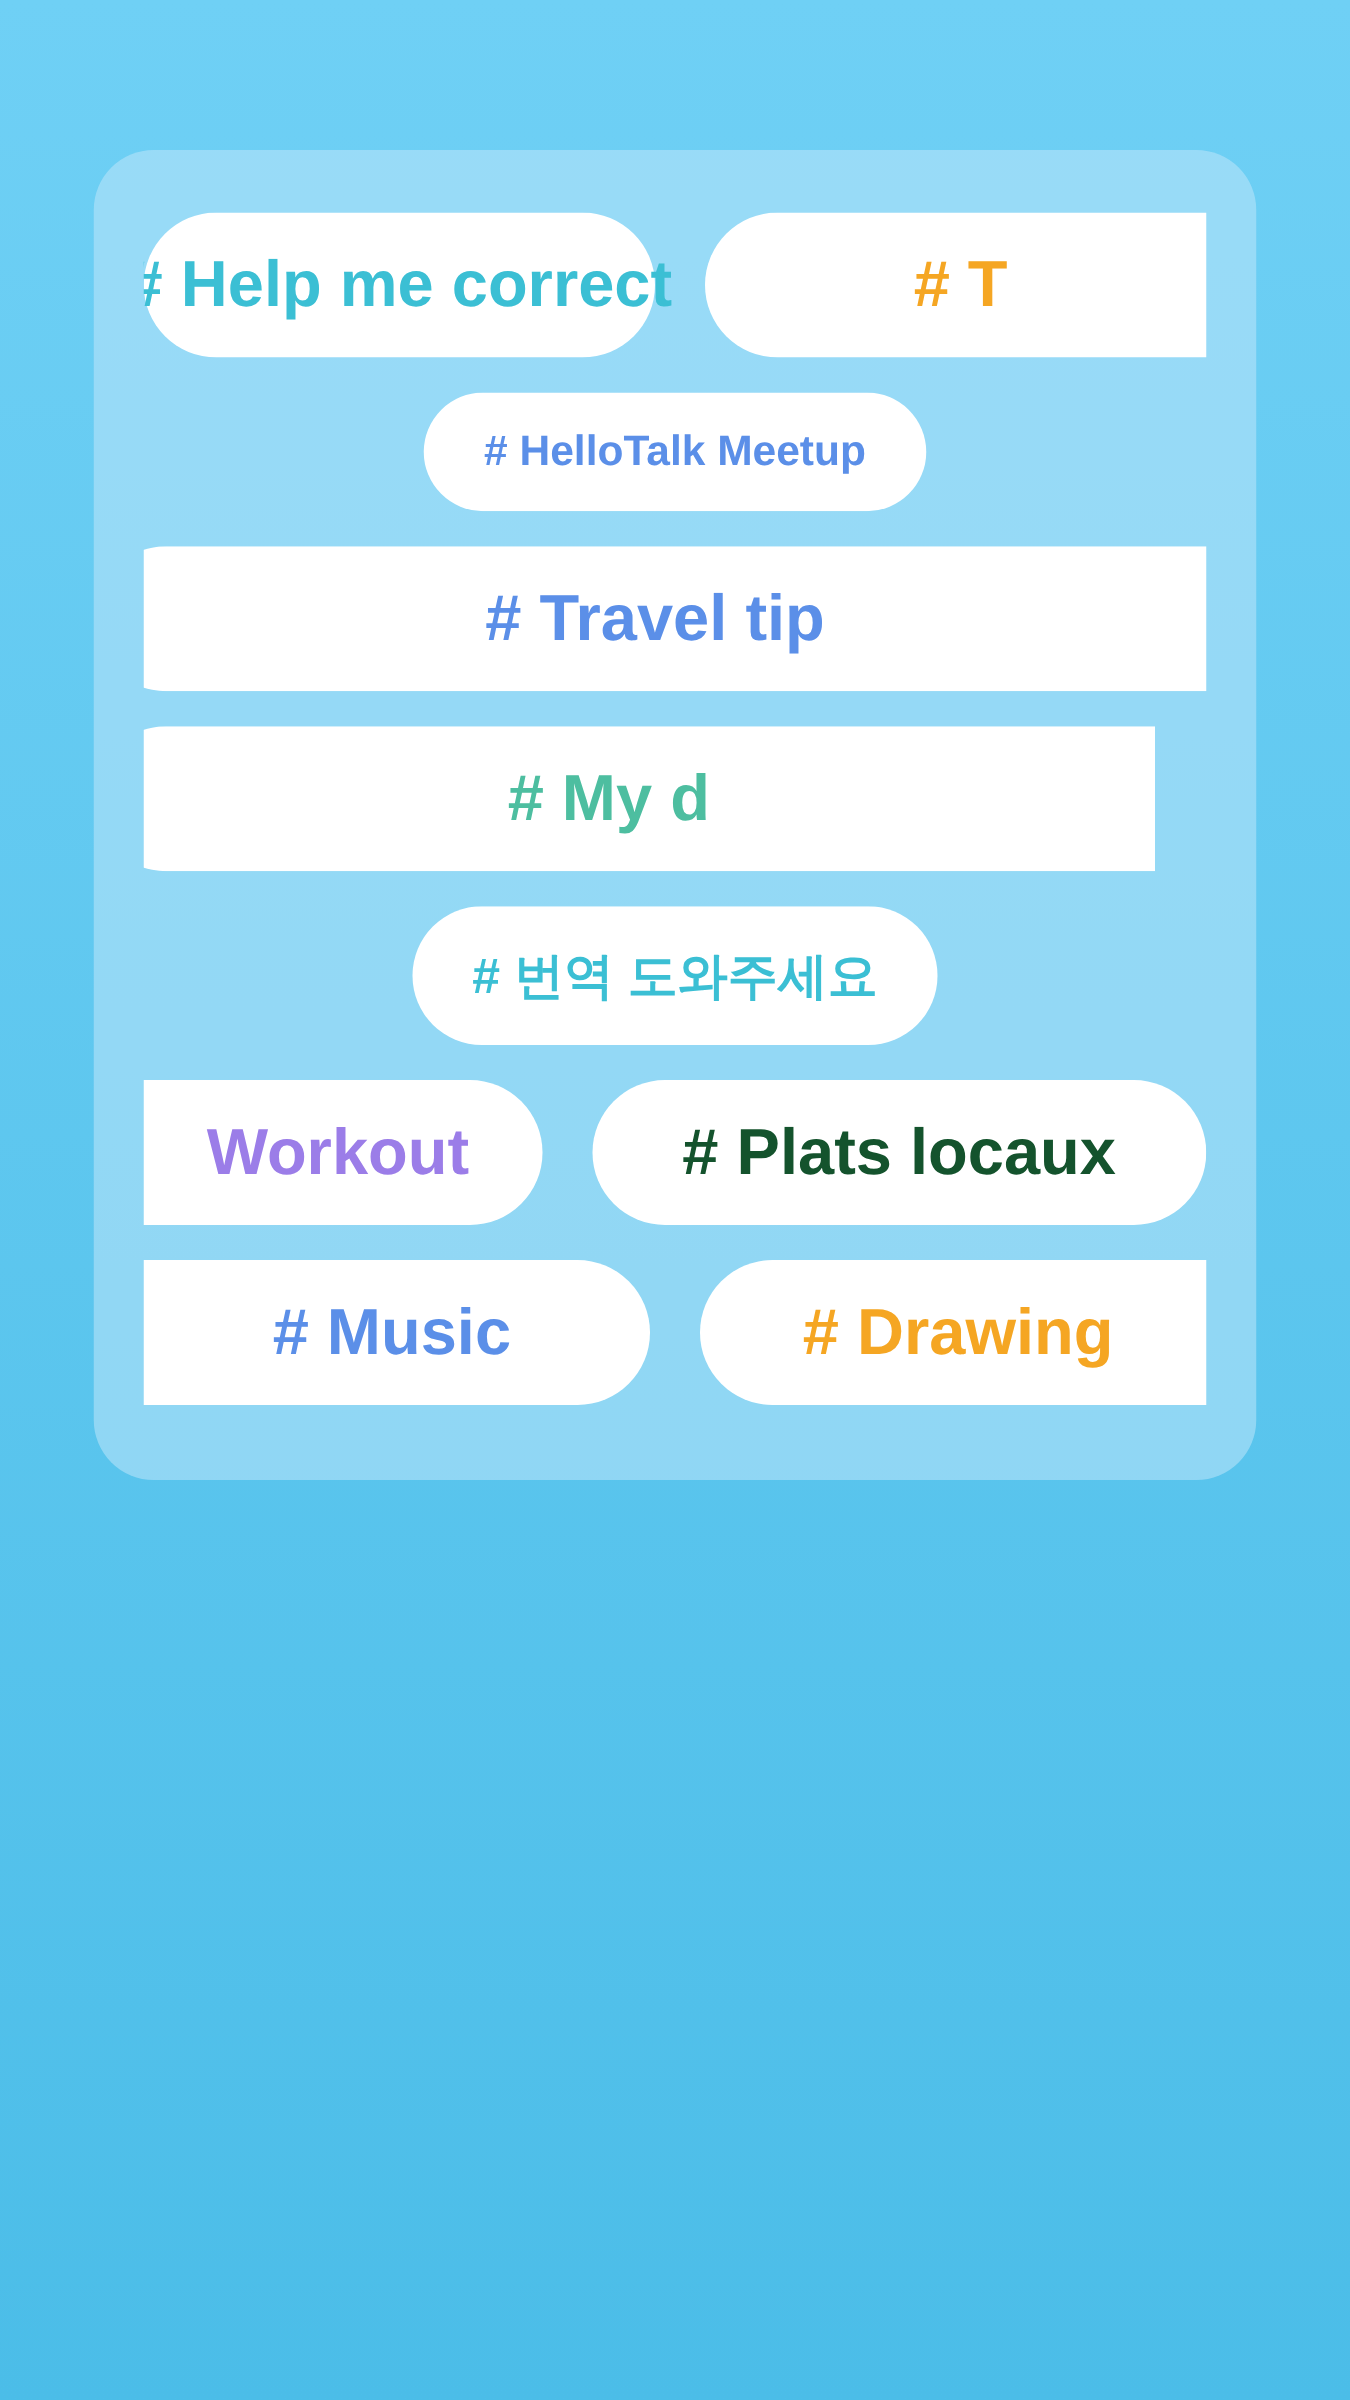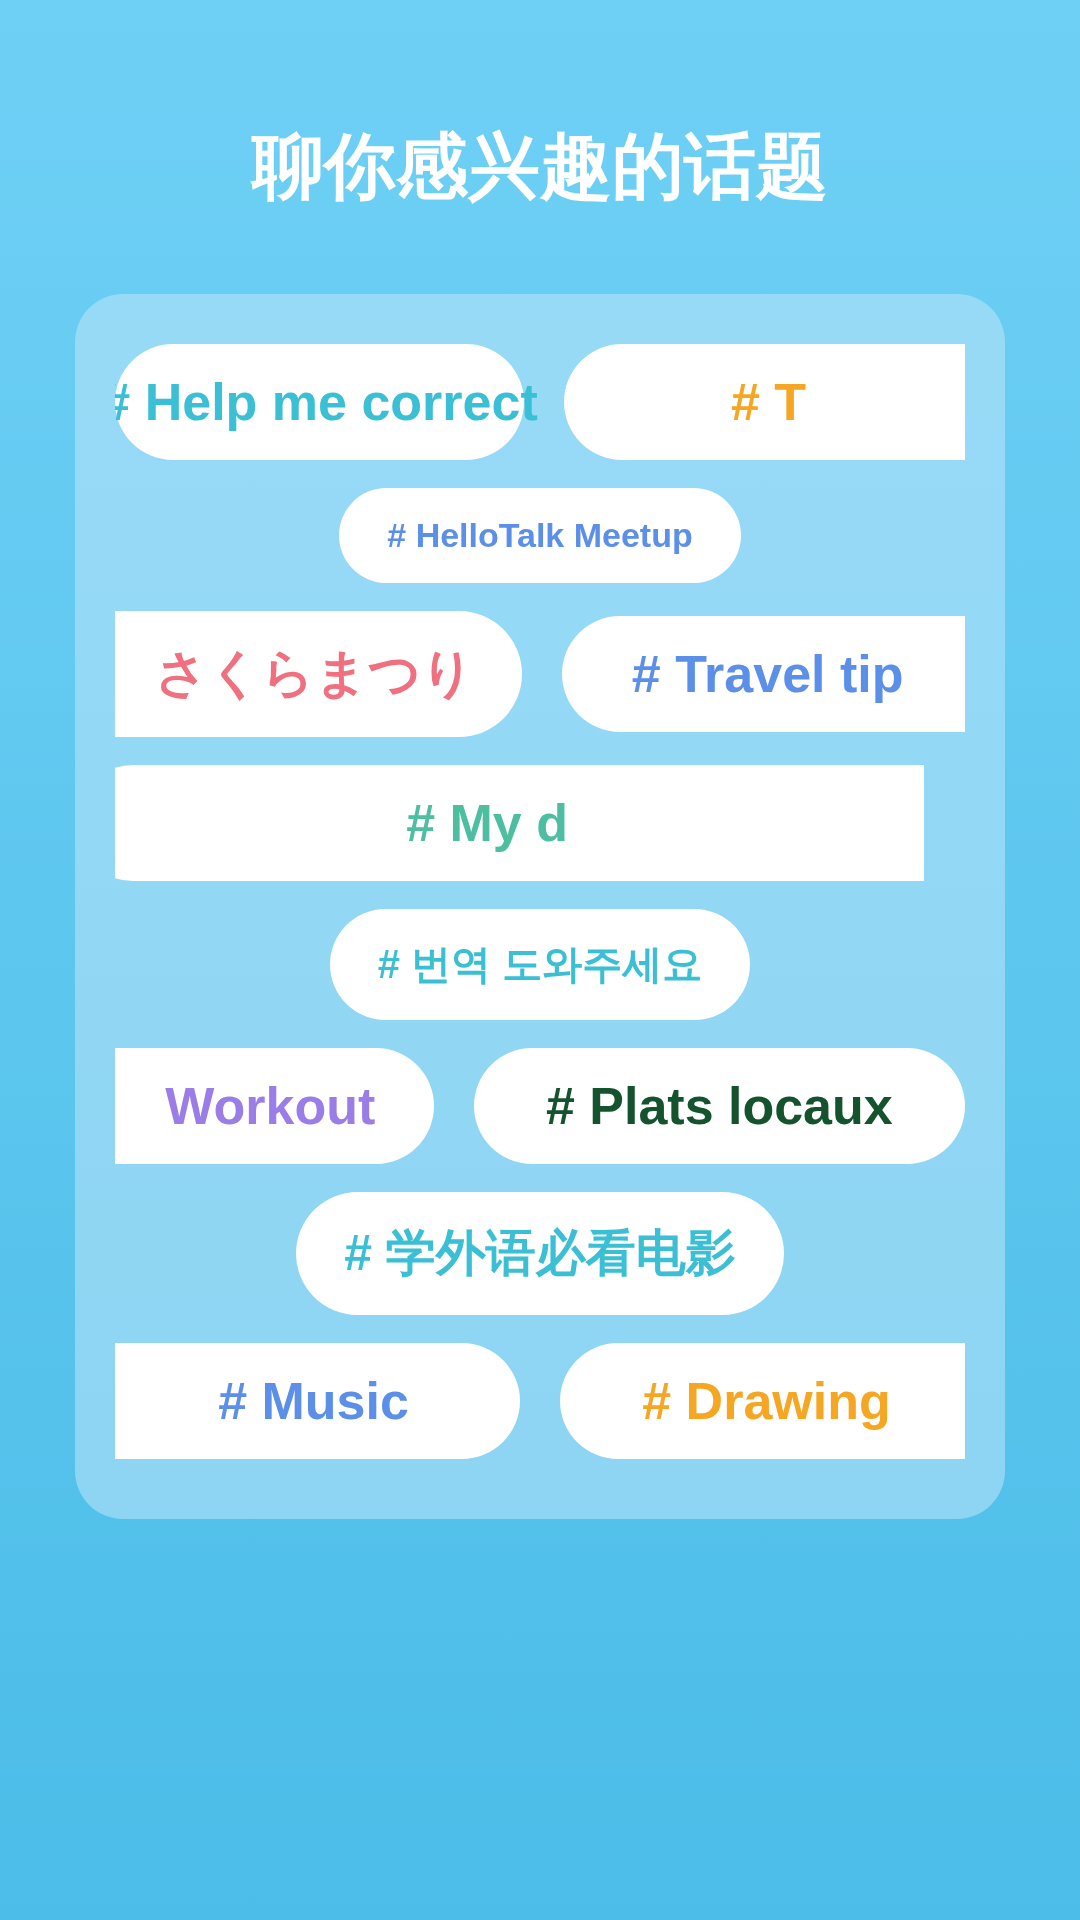--- a/index.html
+++ b/index.html
@@ -78,21 +78,20 @@
     
     .row-wrapper {
       width: 100%;
       overflow: hidden;
     }
   </style>
 </head>
 <body>
 
 <div class="page-wrapper">
-  <h1 class="page-title">聊你感兴趣的话题</h1>
 
   <div class="topics-card">
 
     <div class="row-wrapper">
       <div class="topics-row" style="width: calc(100% + 40px); overflow: hidden;">
         <div class="topic-pill color-teal" style="flex: 1; min-width: 0; max-width: 640px;">
           # Help me correct
         </div>
         <div class="topic-pill color-orange" style="border-radius: 100px 0 0 100px; padding-right: 80px; flex: 1;">
           # T
@@ -103,23 +102,20 @@
     <div class="row-wrapper">
       <div class="topics-row center">
         <div class="topic-pill color-blue" style="font-size: 34px;">
           # HelloTalk Meetup
         </div>
       </div>
     </div>
 
     <div class="row-wrapper" style="overflow: hidden;">
       <div class="topics-row" style="width: calc(100% + 80px); margin-left: -40px;">
-        <div class="topic-pill color-pink" style="border-radius: 0 100px 100px 0; padding-left: 80px; flex: 1;">
-          さくらまつり
-        </div>
         <div class="topic-pill color-blue" style="border-radius: 100px 0 0 100px; padding-right: 80px; flex: 1;">
           # Travel tip
         </div>
       </div>
     </div>
 
     <div class="row-wrapper" style="overflow: hidden;">
       <div class="topics-row" style="width: calc(100% + 80px); margin-left: -40px;">
         <div class="topic-pill color-green" style="border-radius: 100px 0 0 100px; padding-right: 73px; flex: 0.9;">
           # My d
@@ -139,27 +135,20 @@
       <div class="topics-row" style="width: calc(100% + 40px); margin-left: -40px;">
         <div class="topic-pill color-purple" style="border-radius: 0 100px 100px 0; padding-left: 80px; flex: 0.7;">
           Workout
         </div>
         <div class="topic-pill color-salmon" style="flex: 1.2;">
           # Plats locaux
         </div>
       </div>
     </div>
 
-    <div class="row-wrapper">
-      <div class="topics-row center">
-        <div class="topic-pill color-teal" style="font-size: 50px;">
-          # 学外语必看电影
-        </div>
-      </div>
-    </div>
 
     <div class="row-wrapper" style="overflow: hidden;">
       <div class="topics-row" style="width: calc(100% + 80px); margin-left: -40px;">
         <div class="topic-pill color-blue" style="border-radius: 0 100px 100px 0; padding-left: 80px; flex: 1;">
           # Music
         </div>
         <div class="topic-pill color-orange" style="border-radius: 100px 0 0 100px; padding-right: 80px; flex: 1;">
           # Drawing
         </div>
       </div>

